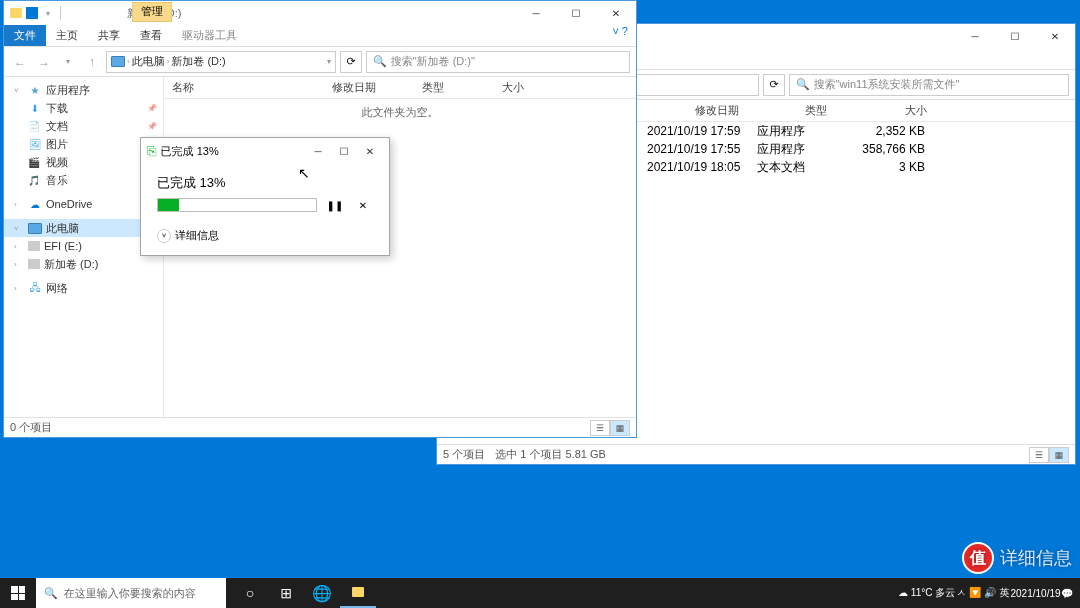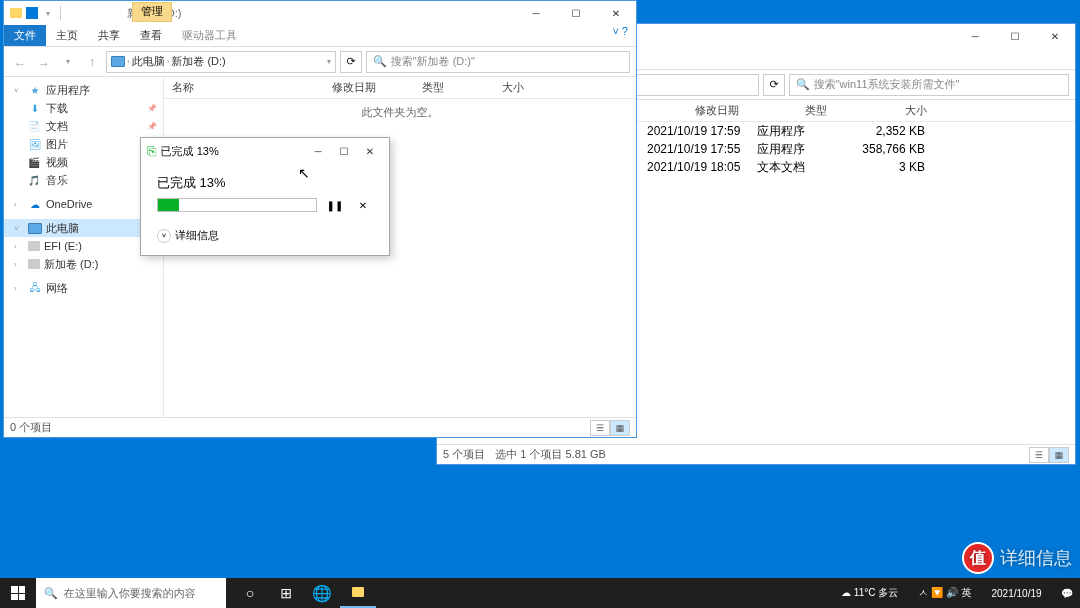--- a/index.html
+++ b/index.html
@@ -67,21 +67,21 @@
 
 
 .taskbar { position: absolute; bottom: 0; left: 0; right: 0; height: 30px; background: #1f1f1f; display: flex; align-items: center; }
 .start-btn { width: 36px; height: 30px; display: flex; align-items: center; justify-content: center; }
 .win-logo { width: 14px; height: 14px; display: grid; grid-template: 1fr 1fr / 1fr 1fr; gap: 1px; }
 .win-logo > div { background: #fff; }
 .task-search { flex: 0 0 190px; height: 30px; background: #fff; display: flex; align-items: center; padding: 0 8px; gap: 6px; color: #666; font-size: 11px; }
 .task-icons { display: flex; margin-left: 6px; }
 .task-icon { width: 36px; height: 30px; display: flex; align-items: center; justify-content: center; color: #fff; font-size: 14px; }
 .task-icon.active { border-bottom: 2px solid #76b9ed; }
-.tray { margin-left: auto; display: flex; align-items: center; padding: 0 6px; gap: 20px; color: #fff; font-size: 10px; }
+.tray { margin-left: auto; display: flex; align-items: center; padding: 0 6px; gap: 1px; color: #fff; font-size: 10px; }
 
 
 .watermark { position: absolute; right: 8px; bottom: 34px; display: flex; align-items: center; gap: 6px; color: rgba(255,255,255,0.85); font-size: 18px; text-shadow: 0 0 4px rgba(0,0,0,0.4); }
 .watermark-badge { width: 32px; height: 32px; border-radius: 50%; background: #e62828; color: #fff; display: flex; align-items: center; justify-content: center; font-size: 16px; font-weight: bold; border: 2px solid #fff; }
 
 .folder-ico::before { content: ""; display: block; width: 12px; height: 10px; background: #ffd666; border-radius: 1px; }
 .monitor-ico::before { content: ""; display: block; width: 12px; height: 9px; background: #5aa8e6; border: 1px solid #3a7db8; border-radius: 1px; }
 </style>
 </head>
 <body>

